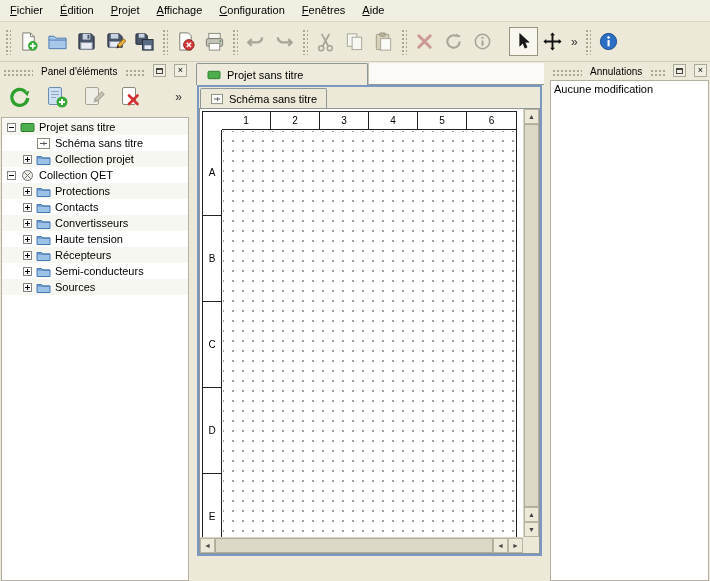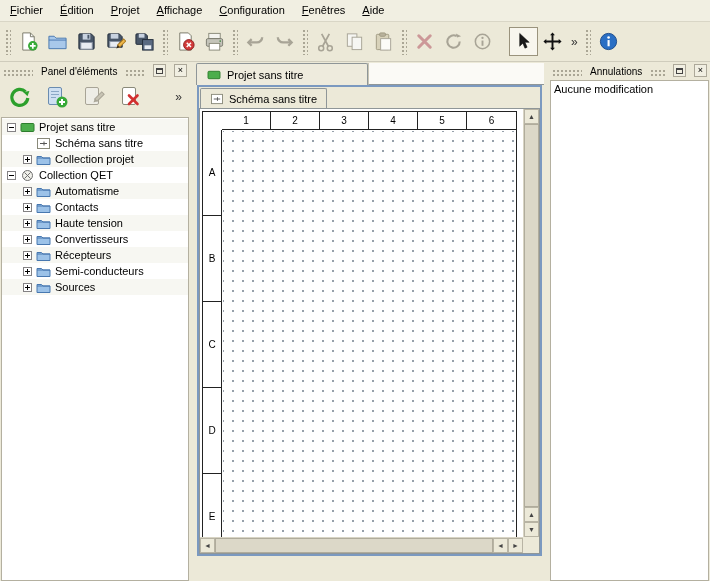--- a/index.html
+++ b/index.html
@@ -307,45 +307,45 @@
               <path d="M4.5 3.5l6 6M10.5 3.5l-6 6" stroke="#707070"></path>
             </svg>
           <span>Collection QET</span>
         </div>
         <div class="tree-row lvl1">
           <span class="expander plus"></span>
           <svg class="tree-icon" viewBox="0 0 15 13">
               <path d="M1 3.5h4.5L7 5h7v6.5H1z" fill="#9cc2e8" stroke="#4878b0"></path>
               <path d="M1 5h13" stroke="#4878b0"></path>
             </svg>
-          <span>Automatisme</span>
+          <span>Protections</span>
         </div>
         <div class="tree-row lvl1">
           <span class="expander plus"></span>
           <svg class="tree-icon" viewBox="0 0 15 13">
               <path d="M1 3.5h4.5L7 5h7v6.5H1z" fill="#9cc2e8" stroke="#4878b0"></path>
               <path d="M1 5h13" stroke="#4878b0"></path>
             </svg>
           <span>Contacts</span>
         </div>
         <div class="tree-row lvl1">
           <span class="expander plus"></span>
           <svg class="tree-icon" viewBox="0 0 15 13">
               <path d="M1 3.5h4.5L7 5h7v6.5H1z" fill="#9cc2e8" stroke="#4878b0"></path>
               <path d="M1 5h13" stroke="#4878b0"></path>
             </svg>
+          <span>Convertisseurs</span>
+        </div>
+        <div class="tree-row lvl1">
+          <span class="expander plus"></span>
+          <svg class="tree-icon" viewBox="0 0 15 13">
+              <path d="M1 3.5h4.5L7 5h7v6.5H1z" fill="#9cc2e8" stroke="#4878b0"></path>
+              <path d="M1 5h13" stroke="#4878b0"></path>
+            </svg>
           <span>Haute tension</span>
-        </div>
-        <div class="tree-row lvl1">
-          <span class="expander plus"></span>
-          <svg class="tree-icon" viewBox="0 0 15 13">
-              <path d="M1 3.5h4.5L7 5h7v6.5H1z" fill="#9cc2e8" stroke="#4878b0"></path>
-              <path d="M1 5h13" stroke="#4878b0"></path>
-            </svg>
-          <span>Convertisseurs</span>
         </div>
         <div class="tree-row lvl1">
           <span class="expander plus"></span>
           <svg class="tree-icon" viewBox="0 0 15 13">
               <path d="M1 3.5h4.5L7 5h7v6.5H1z" fill="#9cc2e8" stroke="#4878b0"></path>
               <path d="M1 5h13" stroke="#4878b0"></path>
             </svg>
           <span>Récepteurs</span>
         </div>
         <div class="tree-row lvl1">

